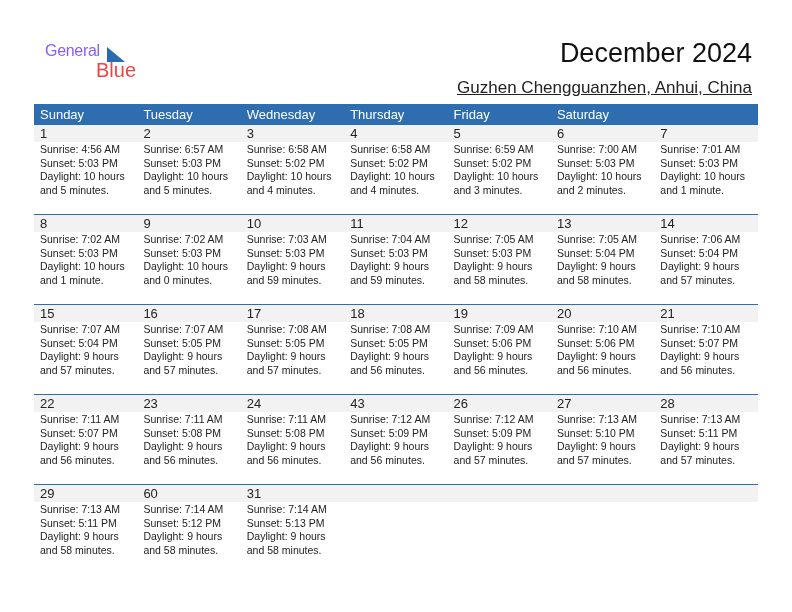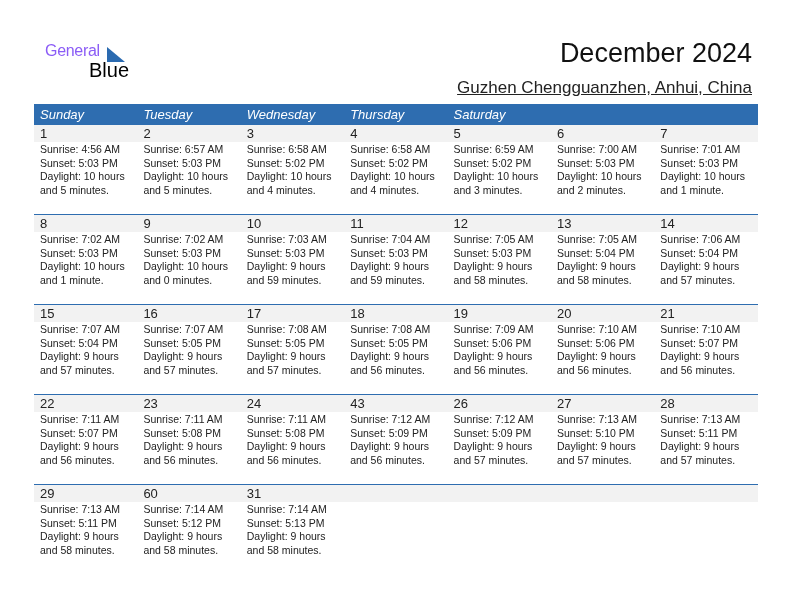--- a/index.html
+++ b/index.html
@@ -1,25 +1,25 @@
 <!DOCTYPE html>
 <html><head>
 <meta charset="utf-8">
 <style>
   html, body { margin:0; padding:0; background:#ffffff; }
   body { width:792px; height:612px; position:relative; font-family:"Liberation Sans", sans-serif; color:#222; overflow:hidden; }
   .logo { position:absolute; left:37px; top:42px; width:100px; height:40px; }
   .logo .general { position:absolute; left:8px; top:0; font-size:16px; color:#8b5cf6; letter-spacing:-0.3px; }
-  .logo .blue { position:absolute; left:52px; top:17px; font-size:20px; color:#000000; }
+  .logo .blue { position:absolute; left:59px; top:17px; font-size:20px; color:#ef4444; }
   .logo .tri { position:absolute; left:70px; top:5px; width:0; height:0; border-left:18px solid #2a6ab0; border-top:15px solid transparent; }
   .title { position:absolute; right:40px; top:38px; font-size:27px; color:#111; }
   .location { position:absolute; right:40px; top:78px; font-size:17px; color:#222;text-decoration:underline; }
   .grid { position:absolute; left:34px; top:104px; width:724px; }
   .header { display:flex; background:#2e6db0; height:21px; }
-  .header div { width:103.4px; color:#fff; font-size:13px; line-height:21px; padding-left:6px; box-sizing:border-box;font-style:italic; }
+  .header div { width:103.4px; color:#fff; font-size:13px; line-height:21px; padding-left:6px; box-sizing:border-box; }
   .week { display:flex; border-top:1px solid #2e6db0; height:89px; }
   .week:first-of-type { border-top:none; }
   .cell { width:103.4px; box-sizing:border-box; }
   .daynum { background:#f2f2f2; height:17px; font-size:13px; line-height:17px; padding-left:6px; color:#222; }
   .cell.empty .daynum { background:#f2f2f2; }
   .info { padding-left:6px; font-size:10.5px; line-height:13.5px; color:#222; padding-top:1px; }
   .week.first { border-top:none; }
 </style>
 </head>
 <body>
@@ -32,20 +32,21 @@
 
 <div class="title">December 2024</div>
 <div class="location">Guzhen Chengguanzhen, Anhui, China</div>
 
 <div class="grid">
   <div class="header" id="hdr">
       <div>Sunday</div>
       <div>Tuesday</div>
       <div>Wednesday</div>
       <div>Thursday</div>
+      <div>Friday</div>
       <div>Saturday</div>
     </div>
   <div id="weeks">
       <div class="week first">
         <div class="cell">
           <div class="daynum">1</div>
           <div class="info">
             <div>Sunrise: 4:56 AM</div>
             <div>Sunset: 5:03 PM</div>
             <div>Daylight: 10 hours</div>

